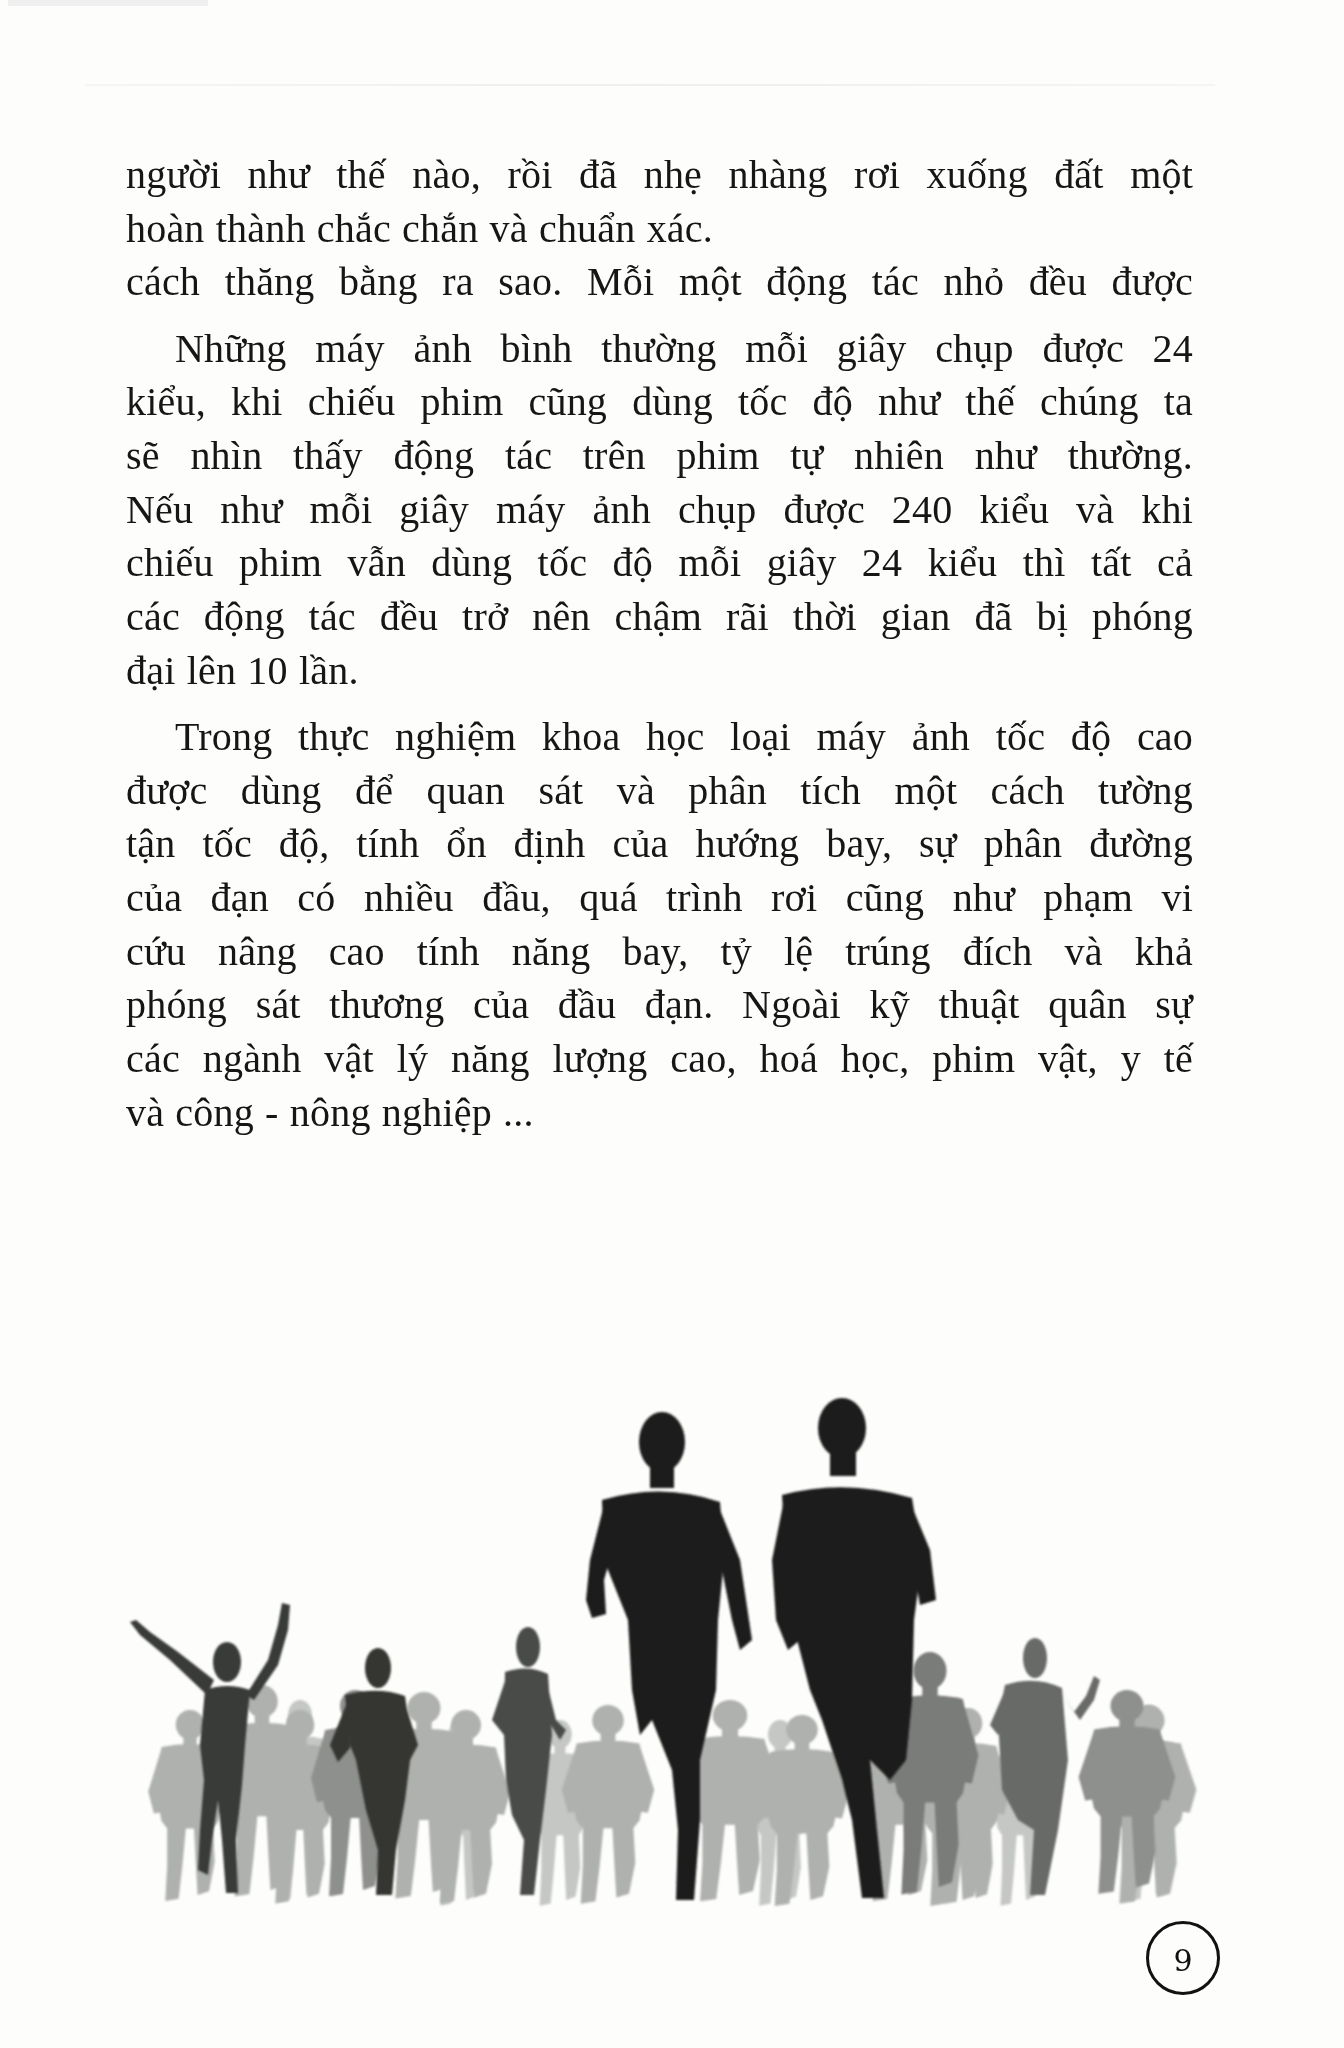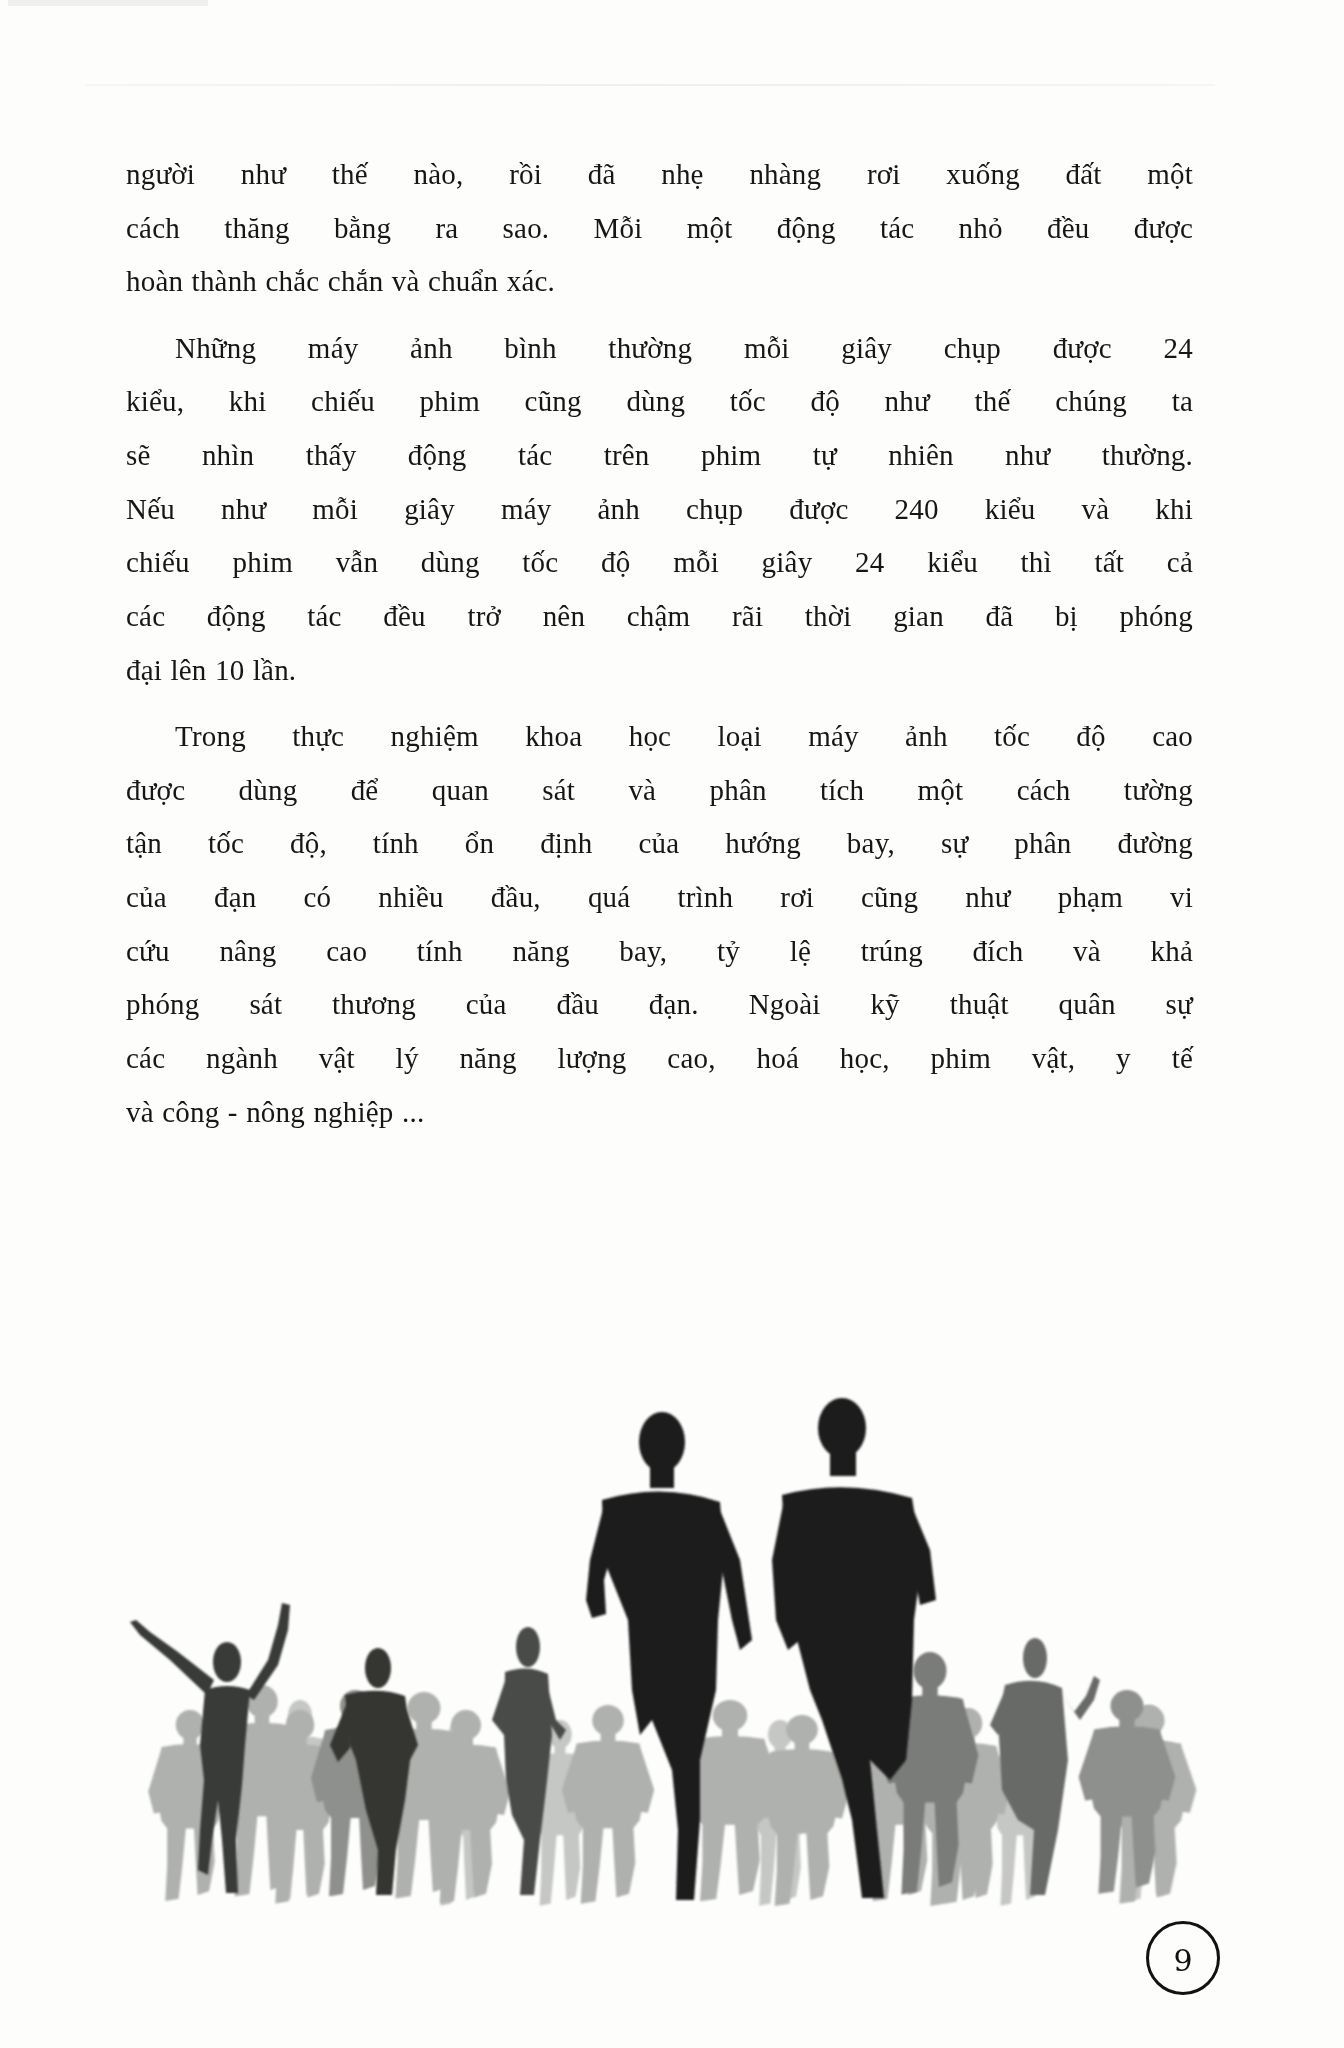--- a/index.html
+++ b/index.html
@@ -16,21 +16,21 @@
   .corner {
     position: absolute; left: 8px; top: 0; width: 200px; height: 6px;
     background: rgba(80,80,100,0.08);
   }
   .text-column {
     position: absolute; left: 126px; top: 148px; width: 1067px;
   }
   .para { margin: 0 0 12.5px 0; }
   .line {
     display: block;
-    font-size: 29px;
+    font-size: 40px;
     line-height: 53.7px;
     height: 53.7px;
     white-space: nowrap;
     text-align: justify;
     text-align-last: justify;
     letter-spacing: 0.2px;
     word-spacing: 1px;
   }
   .line.indent { padding-left: 49px; }
   .line.last { text-align-last: left; }
@@ -49,22 +49,22 @@
 </style>
 </head>
 <body>
 
 <div class="corner"></div>
 <div class="bleed"></div>
 
 <div class="text-column">
   <p class="para">
     <span class="line">người như thế nào, rồi đã nhẹ nhàng rơi xuống đất một</span>
+    <span class="line last">hoàn thành chắc chắn và chuẩn xác.</span>
     <span class="line">cách thăng bằng ra sao. Mỗi một động tác nhỏ đều được</span>
-    <span class="line last">hoàn thành chắc chắn và chuẩn xác.</span>
   </p>
   <p class="para">
     <span class="line indent">Những máy ảnh bình thường mỗi giây chụp được 24</span>
     <span class="line">kiểu, khi chiếu phim cũng dùng tốc độ như thế chúng ta</span>
     <span class="line">sẽ nhìn thấy động tác trên phim tự nhiên như thường.</span>
     <span class="line">Nếu như mỗi giây máy ảnh chụp được 240 kiểu và khi</span>
     <span class="line">chiếu phim vẫn dùng tốc độ mỗi giây 24 kiểu thì tất cả</span>
     <span class="line">các động tác đều trở nên chậm rãi thời gian đã bị phóng</span>
     <span class="line last">đại lên 10 lần.</span>
   </p>

